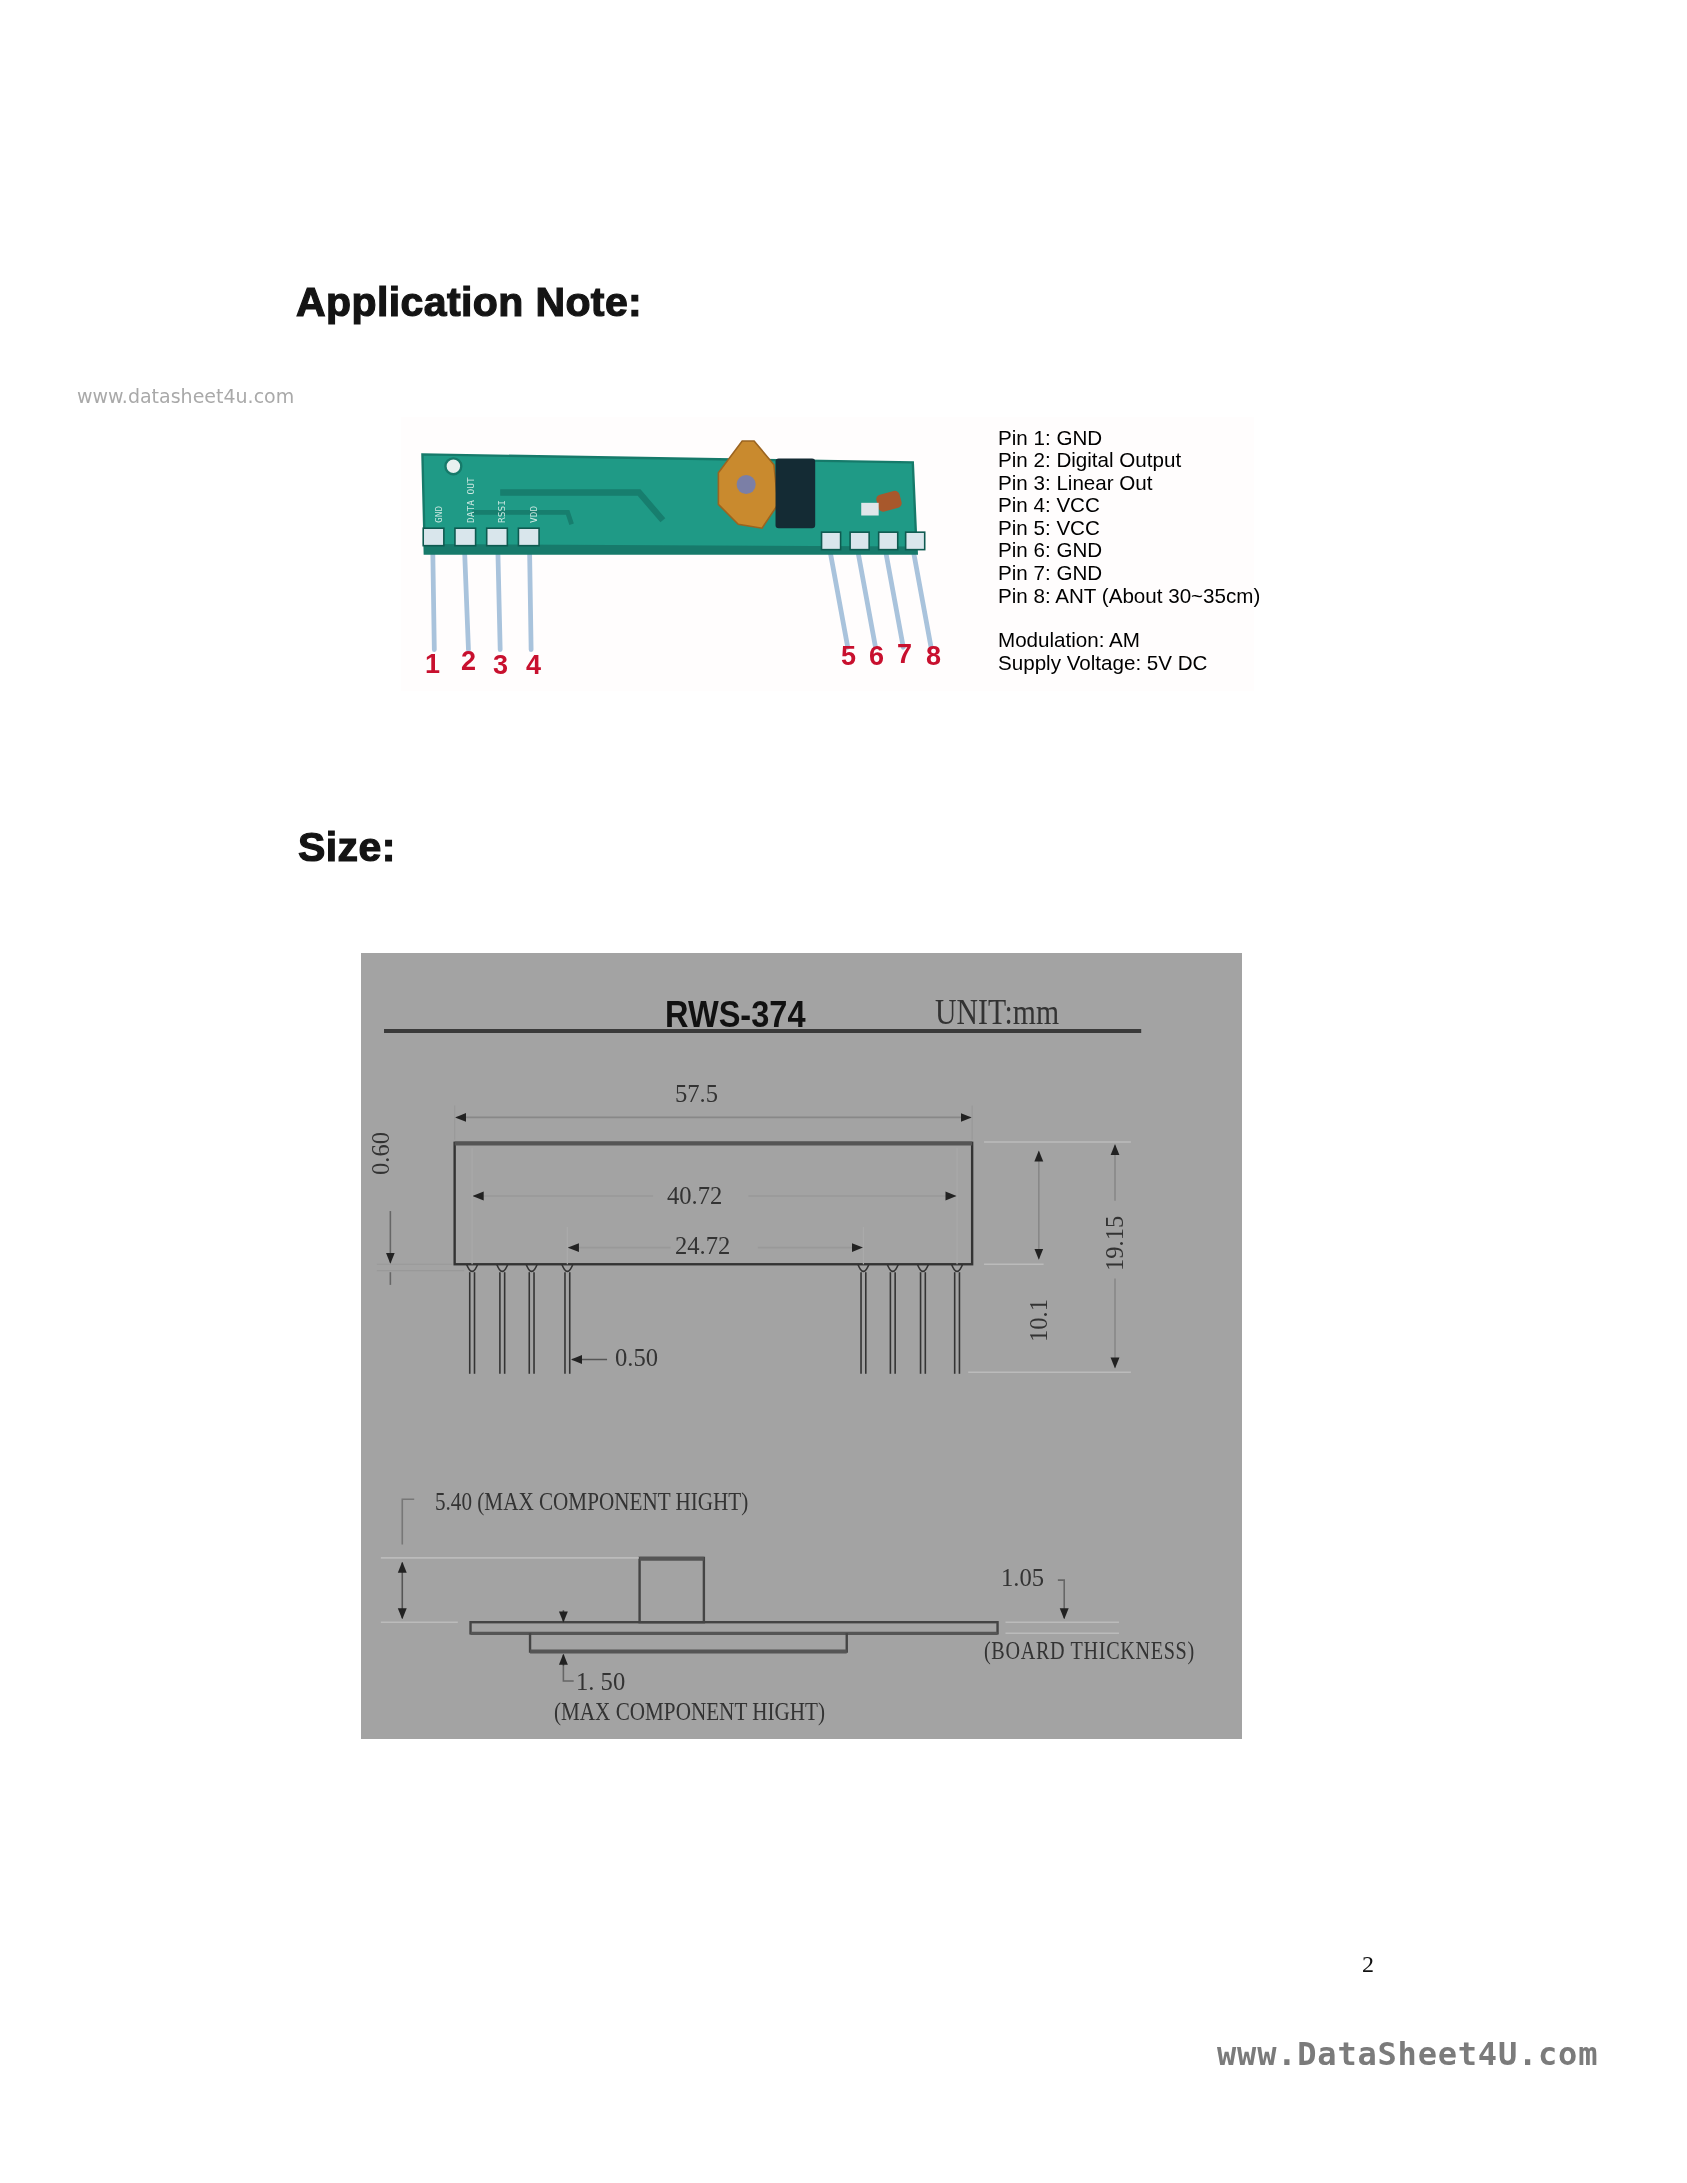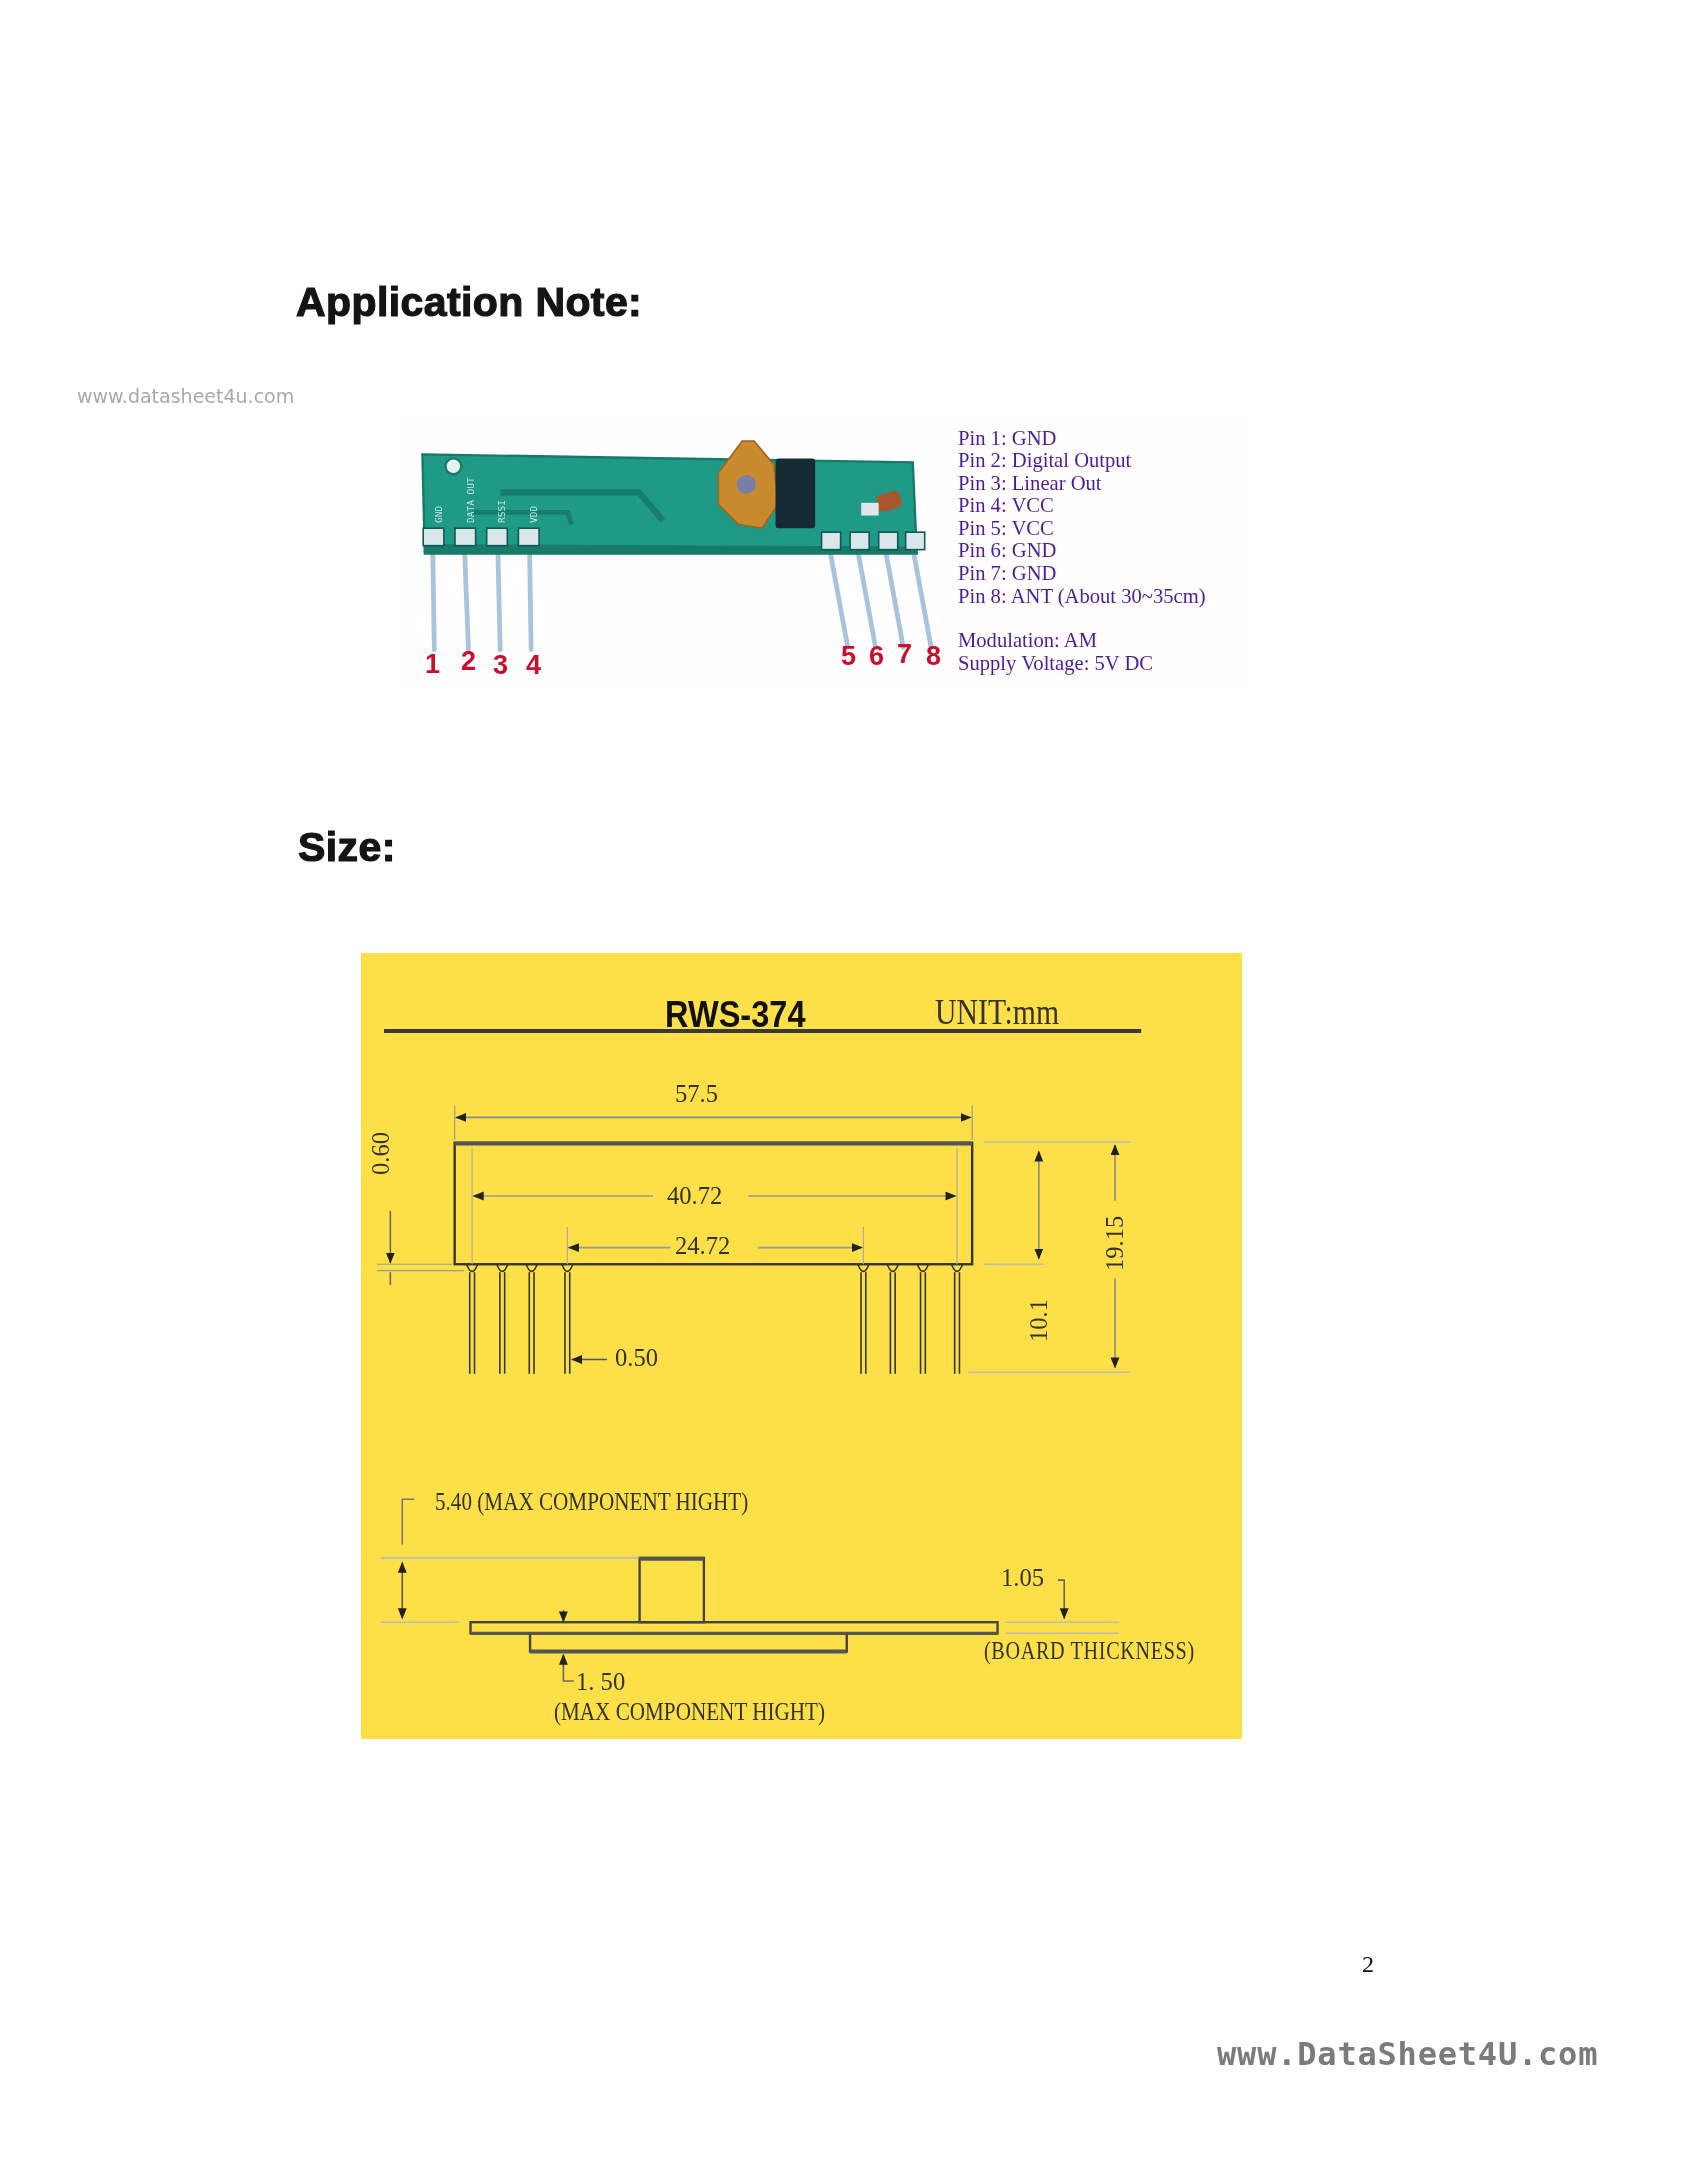--- a/index.html
+++ b/index.html
@@ -5,26 +5,26 @@
   html, body { margin: 0; padding: 0; background: #ffffff; }
   #page { position: relative; width: 1687px; height: 2183px; background: #ffffff; overflow: hidden; font-family: "Liberation Sans", sans-serif; }
   .abs { position: absolute; }
   .heading { font-family: "Liberation Sans", sans-serif; font-weight: 900; font-size: 41px; color: #141414; letter-spacing: 0.4px; -webkit-text-stroke: 1.2px #141414; }
   .watermark-top { font-family: "DejaVu Sans", sans-serif; font-size: 19px; color: #a9a9a9; }
   .watermark-bottom { font-family: "DejaVu Sans Mono", monospace; font-weight: bold; font-size: 32px; color: #7b7b7b; letter-spacing: 0.8px; }
   .page-number { font-family: "Liberation Serif", serif; font-size: 24px; color: #111; }
 
   
   #photo { left: 401px; top: 417px; width: 853px; height: 274px; background: #fffdfd; }
-  .pin-info { font-family: Liberation Serif, serif; font-size: 20.6px; line-height: 22.6px; color: #4c1d95; white-space: pre; }
+  .pin-info { font-family: Liberation Sans, sans-serif; font-size: 20.6px; line-height: 22.6px; color: #000000; white-space: pre; margin-left: 40px; }
   .pin-number { font-family: "Liberation Sans", sans-serif; font-weight: bold; font-size: 27px; color: #c8102e; }
   .silk { font-family: "DejaVu Sans Mono", monospace; font-size: 9.5px; color: #cde8e2; transform: rotate(-90deg); transform-origin: left top; white-space: nowrap; }
 
   
-  #drawing { left: 361px; top: 953px; width: 881px; height: 786px; background: #fde047; }
+  #drawing { left: 361px; top: 953px; width: 881px; height: 786px; background: #a3a3a3; }
   .dim-text { font-family: "Liberation Serif", serif; font-size: 24.6px; color: #333; white-space: nowrap; }
   .title-bold { font-family: "Liberation Sans", sans-serif; font-weight: bold; font-size: 37px; color: #111; transform: scaleX(0.88); transform-origin: left center; }
   .title-unit { font-family: "Liberation Serif", serif; font-size: 35px; color: #333; transform: scaleX(0.85); transform-origin: left center; }
 </style>
 </head>
 <body>
 
 <div id="page">
 
   <div class="abs watermark-top" style="left:77px; top:385px;">www.datasheet4u.com</div>

